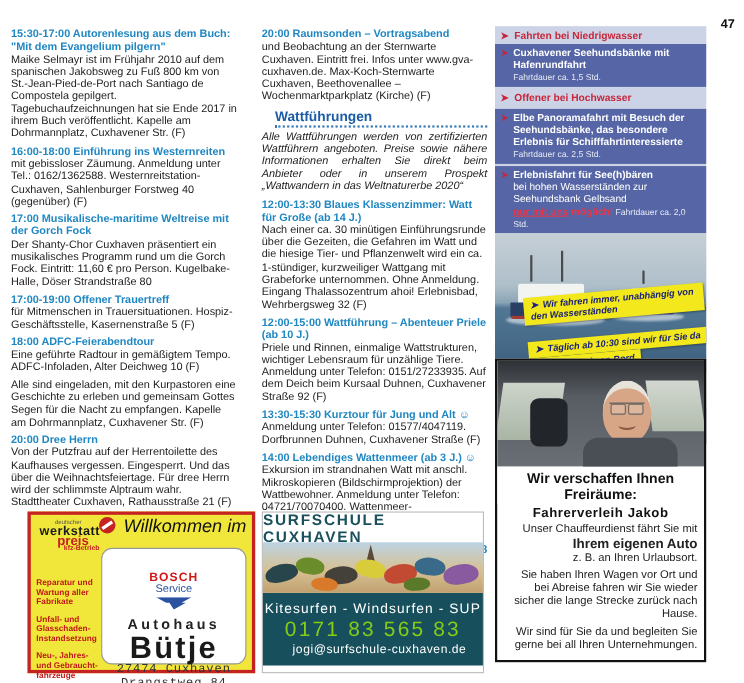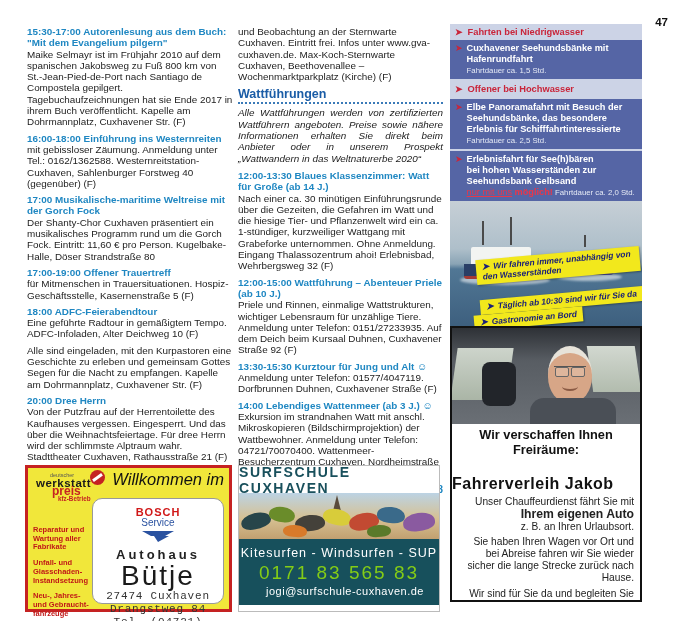--- a/index.html
+++ b/index.html
@@ -2,44 +2,44 @@
 <html><head>
 <meta charset="utf-8">
 <style>
   html,body{margin:0;padding:0;}
   body{
     width:676px;height:621px;position:relative;background:#ffffff;
     font-family:"Liberation Sans", sans-serif;color:#1c1c1c;overflow:hidden;
   }
   
   .col{position:absolute;top:26px;}
-  #col-left{left:27px;width:206px;}
+  #col-left{left:10px;width:206px;}
   #col-mid{left:238px;width:205px;}
   .ev{margin-bottom:5px;}
   .ev-t{color:#1f87c2;font-weight:bold;font-size:9.9px;line-height:11.3px;}
   .ev-b{color:#1c1c1c;font-size:9.9px;line-height:11.3px;}
   .sec-head{
     color:#1a5ca6;font-weight:bold;font-size:12.5px;line-height:14px;
-    border-bottom:2px dotted #3a7ab8;padding-bottom:1px;margin:2px 0 3px 0;
+    border-bottom:2px dotted #3a7ab8;padding-bottom:1px;margin:2px 0 3px 12px;
   }
   .sec-intro{font-style:italic;font-size:9.9px;line-height:11.3px;color:#1c1c1c;margin-bottom:6px;text-align:justify;}
   .continuation{color:#1f87c2;font-weight:bold;font-size:10.3px;text-align:right;margin-top:2px;}
   .pagenum{position:absolute;right:8px;top:16px;font-weight:bold;font-size:11.5px;color:#111;}
 
   
   .reederei{position:absolute;left:450px;top:24px;width:192px;background:#ccd3e6;}
   .ra-strip{background:#ccd3e6;color:#c9253a;font-weight:bold;font-size:9.3px;
     display:flex;align-items:center;height:16px;padding:0 5px;}
   .ra-bar{background:#5565a5;color:#ffffff;font-size:9.2px;padding:3px 5px 3px 5px;
     display:flex;margin-bottom:2px;}
   .ra-arrow{color:#c9253a;font-size:9px;margin-right:4px;flex:none;line-height:11px;}
   .ra-strip .ra-arrow{margin-right:5px;}
   .ra-title{font-weight:bold;line-height:11px;margin-top:11px;}
   .ra-sub{font-weight:normal;font-size:7.8px;color:#e6eaf5;line-height:10px;}
-  .ra-hl{color:#e8374a;font-weight:normal;text-decoration:underline;}
+  .ra-hl{color:#e8374a;font-weight:bold;text-decoration:underline;}
   .ra-hl2{color:#e8374a;font-weight:bold;}
   
   .ship-photo{position:relative;height:126px;overflow:hidden;
     background:linear-gradient(180deg,#c6cfd6 0%,#aebfca 38%,#8aa4b5 50%,#517795 54%,#3d5f7e 100%);}
   .boat1{position:absolute;left:14px;top:34px;width:80px;height:44px;}
   .b1-mast{position:absolute;width:1.5px;height:24px;background:#4a4a4a;top:-14px;}
   .b1-super{position:absolute;bottom:13px;left:7px;width:60px;height:17px;background:#f2f4f2;border-radius:2px;border-bottom:2px solid #cfd4d8;}
   .b1-hull{position:absolute;bottom:0;width:80px;height:12px;background:#2a3f66;border-bottom:3px solid #a43a34;border-radius:0 0 5px 3px;}
   .boat2{position:absolute;right:28px;top:44px;width:52px;height:30px;}
   .b2-cab{position:absolute;bottom:12px;left:12px;width:24px;height:12px;background:#e8ecf0;border-radius:2px;}
@@ -70,45 +70,45 @@
   .win-l{position:absolute;left:2px;top:20px;width:56px;height:52px;background:linear-gradient(180deg,#cdd4cb,#aab5a6);transform:skew(-8deg);}
   .win-r{position:absolute;right:2px;top:18px;width:48px;height:46px;background:linear-gradient(180deg,#d2d8d0,#b2bcae);transform:skew(8deg);}
   .headrest{position:absolute;left:30px;top:34px;width:34px;height:44px;background:#22252a;border-radius:8px;}
   .man-head{position:absolute;left:96px;top:18px;width:44px;height:50px;background:#d7a687;border-radius:50% 50% 46% 46%;border-top:7px solid #e7e3da;}
   .man-glasses{position:absolute;left:102px;top:38px;width:32px;height:9px;border-top:1.5px solid #555;}
   .man-glasses:before,.man-glasses:after{content:"";position:absolute;top:0;width:12px;height:8px;border:1.5px solid #666;border-radius:2px;background:rgba(255,255,255,.18);}
   .man-glasses:before{left:1px;} .man-glasses:after{right:1px;}
   .man-smile{position:absolute;left:110px;top:54px;width:16px;height:7px;border-bottom:2px solid #8a5a44;border-radius:50%;}
   .man-torso{position:absolute;left:78px;top:70px;width:86px;height:30px;background:#4a4f56;border-radius:14px 14px 0 0;}
   .jk-tag{background:#fff;text-align:center;font-weight:bold;font-size:12.8px;color:#111;padding:3px 0 1px 0;}
-  .jk-title{text-align:left;font-weight:bold;font-size:16px;letter-spacing:.5px;color:#111;margin:17px 0 3px 0;}
+  .jk-title{text-align:center;font-weight:bold;font-size:12px;letter-spacing:.5px;color:#111;margin:1px 0 3px 0;}
   .jk-p{text-align:right;font-size:10.2px;line-height:12px;color:#222;margin:0 6px 3px 6px;}
   .jk-b{font-weight:bold;font-size:12.2px;line-height:13px;}
   .jk-bottom{display:flex;align-items:center;gap:5px;padding:1px 6px 0 6px;}
   .jk-right{flex:1;text-align:center;}
 
   
   .buetje{position:absolute;left:25px;top:465px;width:207px;height:147px;background:#f1e73a;
     border:3px solid #c52222;box-sizing:border-box;}
   .bu-award{position:absolute;left:8px;top:3px;line-height:8px;}
   .bu-a1{font-size:5.5px;color:#555;margin-left:14px;}
   .bu-a2{font-size:11.5px;font-weight:bold;color:#1a1a1a;letter-spacing:.5px;}
   .bu-a3{font-size:12px;font-weight:bold;color:#c52222;margin-left:16px;}
   .bu-a4{font-size:6.3px;font-weight:bold;color:#c52222;margin-left:22px;}
   .bu-badge{position:absolute;left:62px;top:2px;width:15px;height:15px;border-radius:50%;background:#c52222;overflow:hidden;}
   .bu-badge:before{content:"";position:absolute;left:2px;top:6px;width:11px;height:3px;background:#fff;transform:rotate(-35deg);}
   .bu-welcome{position:absolute;right:5px;top:2px;font-style:italic;font-size:16.5px;color:#111;}
   .bu-services{position:absolute;left:5px;top:58px;width:57px;color:#c01818;font-weight:bold;font-size:7.5px;line-height:8.7px;}
   .bu-services div{margin-bottom:7px;}
   .bu-box{position:absolute;left:64px;top:30px;right:5px;bottom:5px;background:#ffffff;
-    border:1px solid #999;border-radius:10px;text-align:center;padding-top:8px;}
+    border:1px solid #999;border-radius:10px;text-align:center;padding-top:21px;}
   .bu-bosch1{color:#d01818;font-weight:bold;font-size:11px;letter-spacing:1px;line-height:11px;}
   .bu-bosch2{color:#2a52a0;font-size:10px;line-height:10px;}
   .bu-name1{font-weight:bold;font-size:13px;letter-spacing:3px;color:#222;margin-top:2px;line-height:14px;}
-  .bu-name2{font-weight:normal;font-size:28px;letter-spacing:2px;color:#1a1a1a;line-height:28px;}
+  .bu-name2{font-weight:bold;font-size:28px;letter-spacing:2px;color:#1a1a1a;line-height:28px;}
   .bu-addr{font-size:11px;color:#333;letter-spacing:.8px;line-height:13px;font-family:Liberation Mono, monospace;}
 
   
   .surf{position:absolute;left:238px;top:465px;width:202px;height:147px;border:1px solid #bbb;box-sizing:border-box;background:#fff;}
   .surf-title{height:27px;display:flex;align-items:center;justify-content:center;
     color:#19505c;font-weight:bold;font-size:14px;letter-spacing:1.6px;}
   .surf-photo{position:relative;height:46px;overflow:hidden;
     background:linear-gradient(180deg,#bcd3e4 0%,#d6c193 55%,#c2a070 100%);}
   .kite{position:absolute;border-radius:50% 50% 42% 42%;}
   .tower{position:absolute;left:94px;top:2px;width:8px;height:16px;background:#5a4a3a;clip-path:polygon(50% 0,100% 100%,0 100%);}
@@ -147,20 +147,21 @@
     <div class="ev-b">Alle sind eingeladen, mit den Kurpastoren eine Geschichte zu erleben und gemeinsam Gottes Segen für die Nacht zu empfangen. Kapelle am Dohrmannplatz, Cuxhavener Str. (F)</div>
   </div>
   <div class="ev">
     <div class="ev-t">20:00 Dree Herrn</div>
     <div class="ev-b">Von der Putzfrau auf der Herrentoilette des Kaufhauses vergessen. Eingesperrt. Und das über die Weihnachtsfeiertage. Für dree Herrn wird der schlimmste Alptraum wahr. Stadttheater Cuxhaven, Rathausstraße 21 (F)</div>
   </div>
 </div>
 
 <div class="col" id="col-mid">
   <div class="ev">
+    <div class="ev-t">20:00 Raumsonden – Vortragsabend</div>
     <div class="ev-b">und Beobachtung an der Sternwarte Cuxhaven. Eintritt frei. Infos unter www.gva-cuxhaven.de. Max-Koch-Sternwarte Cuxhaven, Beethovenallee – Wochenmarktparkplatz (Kirche) (F)</div>
   </div>
   <div class="sec-head">Wattführungen</div>
   <div class="sec-intro">Alle Wattführungen werden von zertifizierten Wattführern angeboten. Preise sowie nähere Informationen erhalten Sie direkt beim Anbieter oder in unserem Prospekt „Wattwandern in das Weltnaturerbe 2020“</div>
   <div class="ev">
     <div class="ev-t">12:00-13:30 Blaues Klassenzimmer: Watt für Große (ab 14 J.)</div>
     <div class="ev-b">Nach einer ca. 30 minütigen Einführungsrunde über die Gezeiten, die Gefahren im Watt und die hiesige Tier- und Pflanzenwelt wird ein ca. 1-stündiger, kurzweiliger Wattgang mit Grabeforke unternommen. Ohne Anmeldung. Eingang Thalassozentrum ahoi! Erlebnisbad, Wehrbergsweg 32 (F)</div>
   </div>
   <div class="ev">
     <div class="ev-t">12:00-15:00 Wattführung – Abenteuer Priele (ab 10 J.)</div>
@@ -197,21 +198,21 @@
     <span class="ra-arrow">➤</span>
     <span>
       <span class="ra-title">Elbe Panoramafahrt mit Besuch der Seehundsbänke, das besondere Erlebnis für Schifffahrtinteressierte</span><br>
       <span class="ra-sub">Fahrtdauer ca. 2,5 Std.</span>
     </span>
   </div>
   <div class="ra-bar" style="margin-bottom:0;">
     <span class="ra-arrow">➤</span>
     <span>
       <span class="ra-title">Erlebnisfahrt für See(h)bären</span><br>
-      <span style="line-height:11px;font-weight:bold;">bei hohen Wasserständen zur Seehundsbank Gelbsand</span><br>
+      <span style="line-height:11px;">bei hohen Wasserständen zur Seehundsbank Gelbsand</span><br>
       <span class="ra-hl">nur mit uns</span><span class="ra-hl2"> möglich!</span><span class="ra-sub"> Fahrtdauer ca. 2,0 Std.</span>
     </span>
   </div>
   <div class="ship-photo">
     <div class="wake" style="left:10px;top:74px;width:90px;height:10px;"></div>
     <div class="wake" style="right:20px;top:72px;width:66px;height:8px;"></div>
     <div class="boat1">
       <div class="b1-mast" style="left:18px;"></div>
       <div class="b1-mast" style="left:46px;top:-18px;height:28px;"></div>
       <div class="b1-super"></div>

